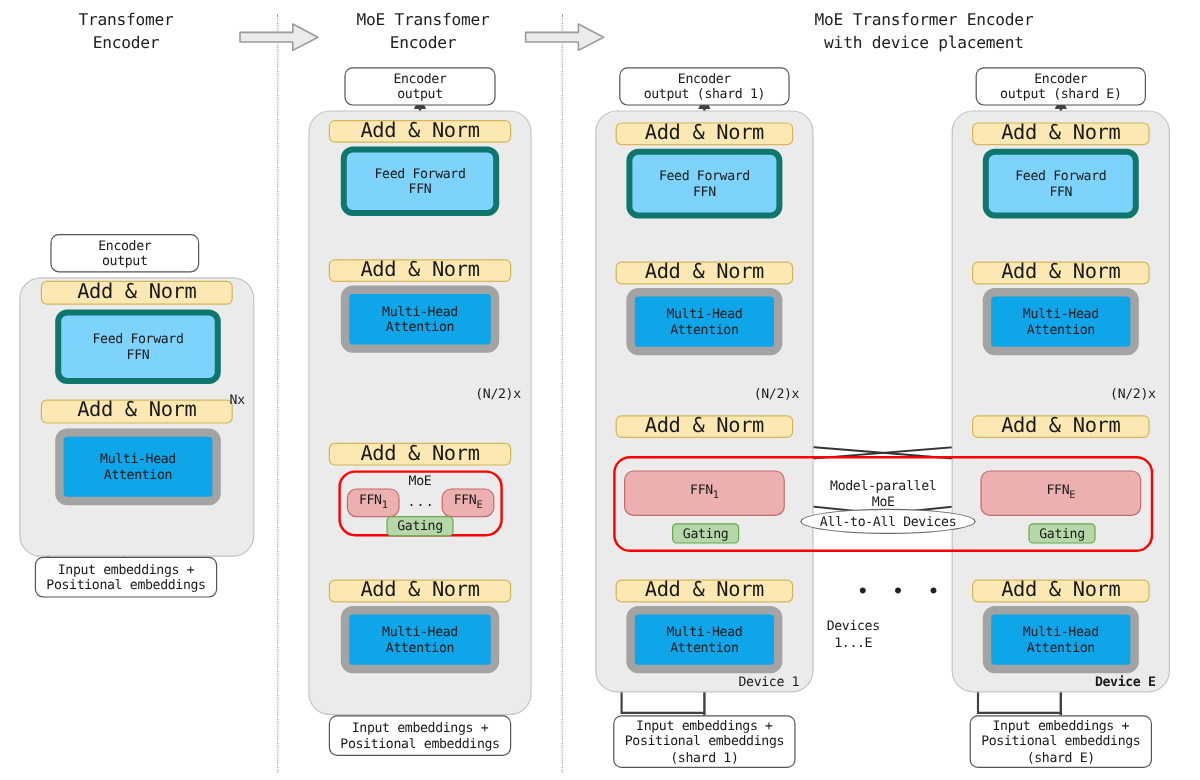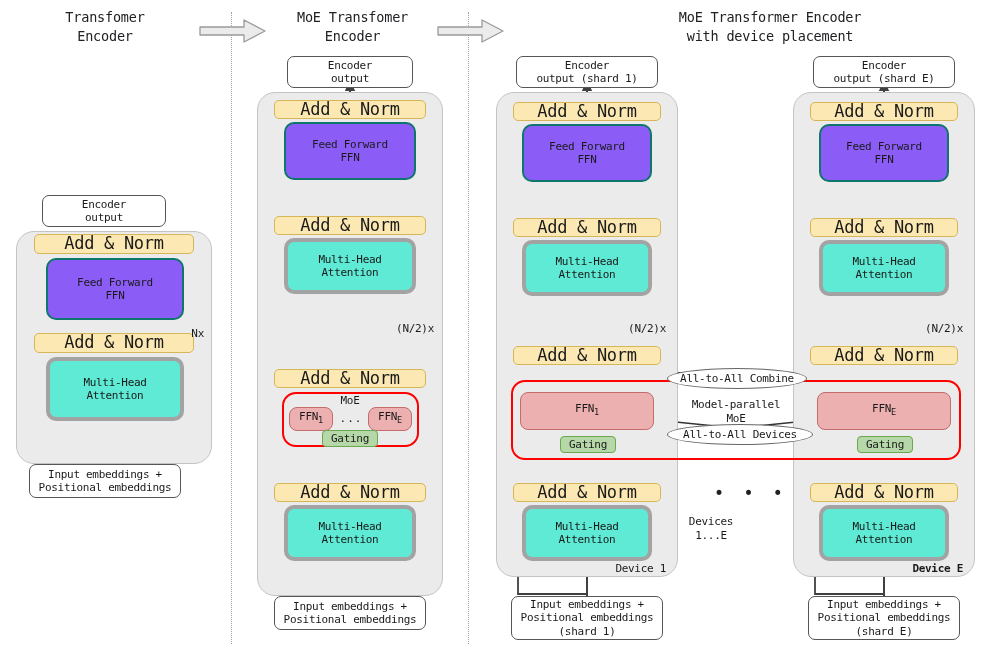--- a/index.html
+++ b/index.html
@@ -59,27 +59,27 @@
     border: 1px solid #555555;
     border-radius: 7px;
   }
   .addnorm {
     background: #fce8b2;
     border: 1px solid #d6b656;
     border-radius: 5px;
     font-size: 17px;
   }
   .ffn-blue {
-    background: #8b5cf6;
-    border: 2px solid #0f766e;
+    background: #7dd3fc;
+    border: 5px solid #0f766e;
     border-radius: 10px;
   }
   .mha {
-    background: #5eead4;
-    border: 4px solid #a3a3a3;
+    background: #0ea5e9;
+    border: 7px solid #a3a3a3;
     border-radius: 10px;
   }
   .ffn-pink {
     background: #edb0b0;
     border: 1px solid #c46b6b;
     border-radius: 8px;
   }
   .gating {
     background: #b6d7a8;
     border: 1px solid #6aa84f;
@@ -369,20 +369,19 @@
   <div class="label rt" style="left:867px; top:562px; width:96px;font-weight:bold;">Device E</div>
 
   <div class="node plain" style="left:808px; top:596px; width:152px; height:44px;">Input embeddings +
 Positional embeddings
 (shard E)</div>
 
   <div class="moe-outline" style="left:511px; top:380px; width:450px; height:80px;"></div>
   <div class="label ctr" style="left:680px; top:398px; width:112px;">Model-parallel
 MoE</div>
 
-  <div class="a2a" style="left:667px; top:368px; width:140px; height:21px;">All-to-All Combine</div>
   <div class="a2a" style="left:667px; top:424px; width:146px; height:21px;">All-to-All Devices</div>
 
   <div class="ellipsis-dots" style="left:714px; top:483px;">• • •</div>
   <div class="label ctr" style="left:666px; top:515px; width:90px;">Devices
 1...E</div>
 
 </div>
 
 </body></html>

